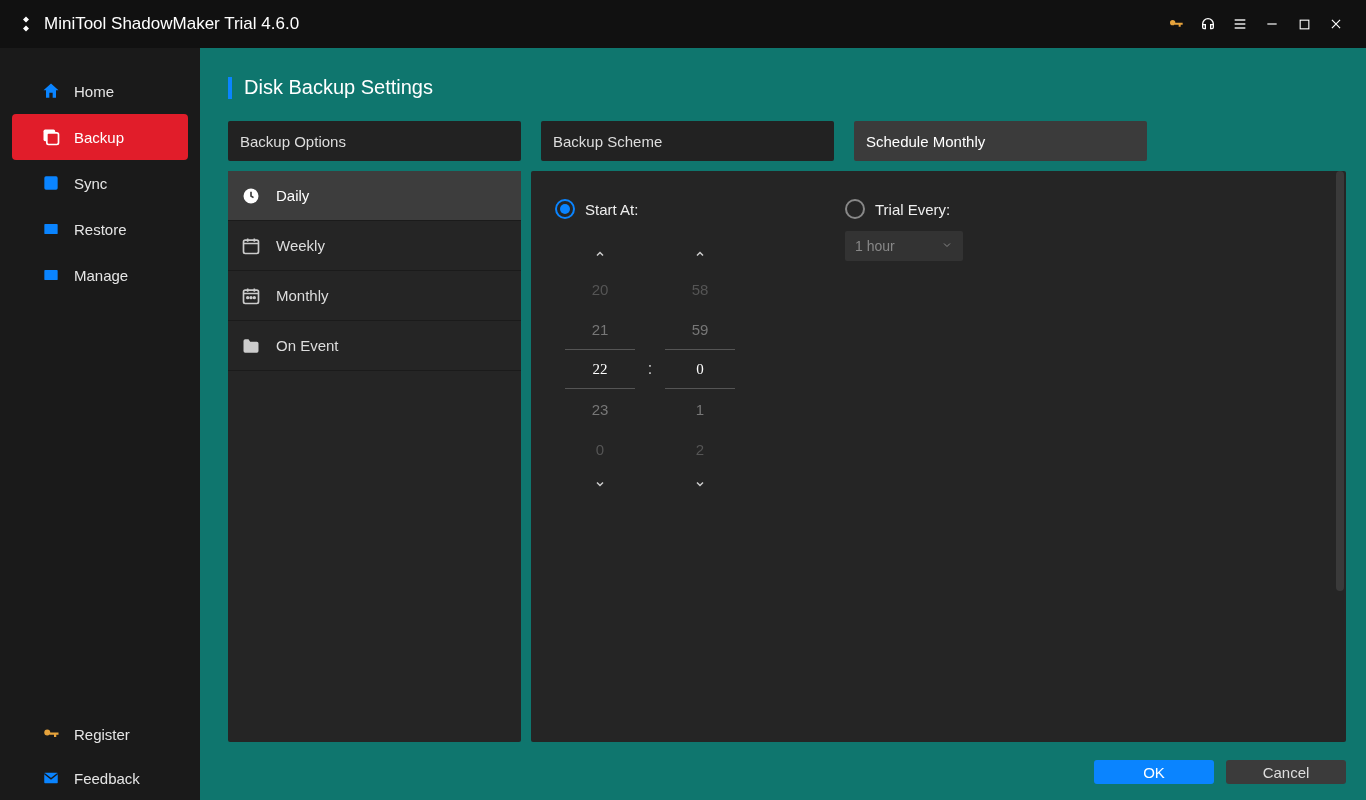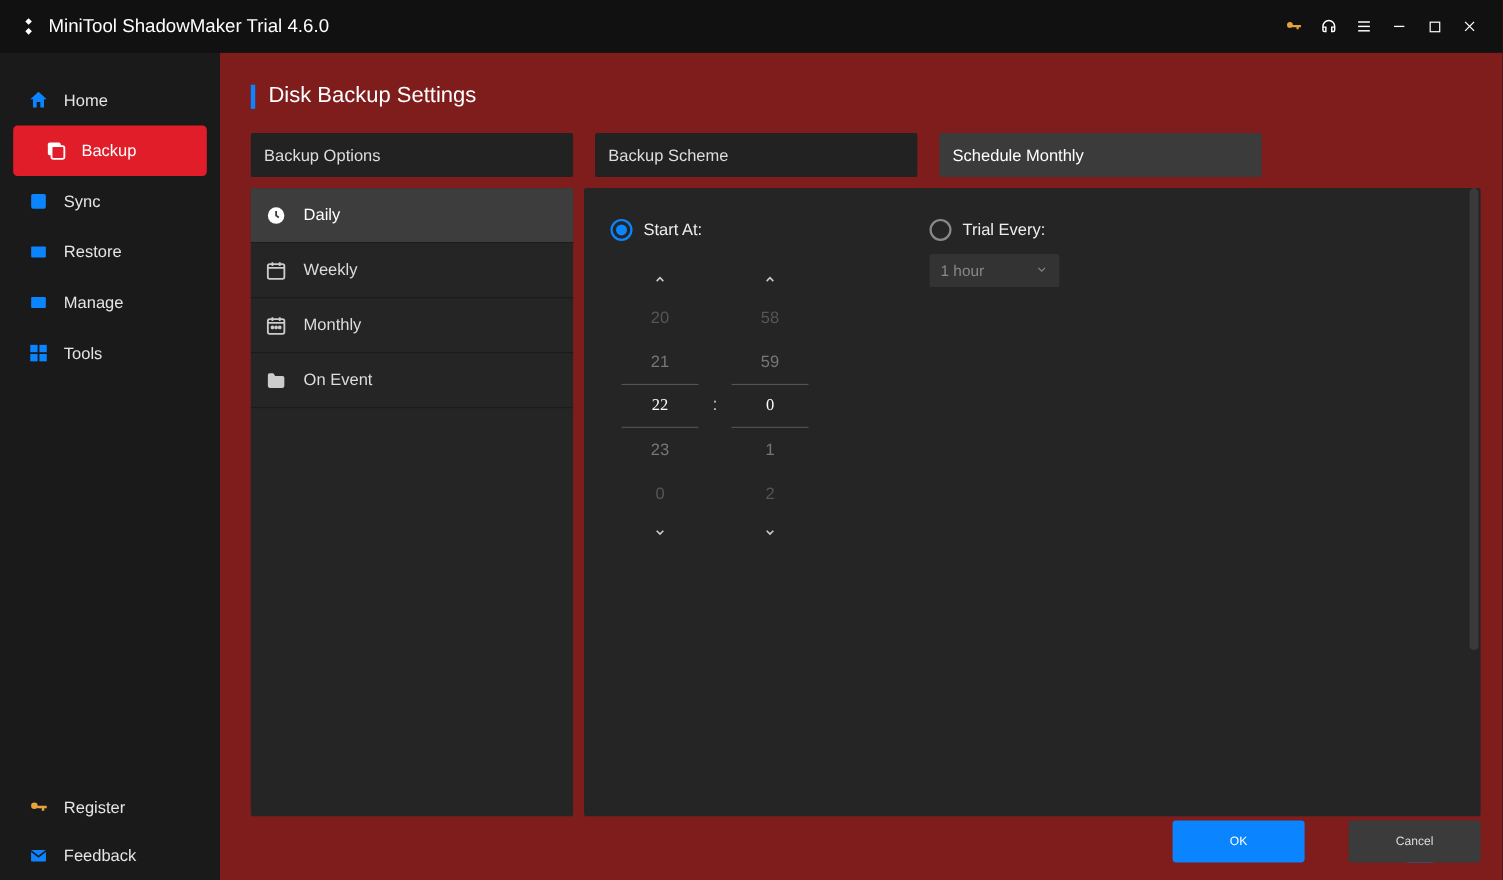--- a/index.html
+++ b/index.html
@@ -8,26 +8,26 @@
 .titlebar { height: 48px; background: #111; display: flex; align-items: center; padding: 0 16px; }
 .titlebar .logo { width: 20px; height: 20px; margin-right: 8px; display:flex; align-items:center; justify-content:center; }
 .titlebar .title { color: #fff; font-size: 17px; font-weight: 500; }
 .titlebar .spacer { flex: 1; }
 .titlebar .tbicon { width: 28px; height: 28px; display:flex; align-items:center; justify-content:center; cursor:pointer; margin-left: 4px; color:#fff; }
 .titlebar .tbicon.key { color: #e6a33c; }
 
 .body { display:flex; height: 752px; }
 .sidebar { width: 200px; background: #1a1a1a; display:flex; flex-direction:column; padding-top: 20px; }
 .sidebar .sgroup { flex:1; }
-.sidebar .sitem { height: 46px; display:flex; align-items:center; padding-left: 24px; cursor:pointer; color:#e5e5e5; font-size:15px; }
+.sidebar .sitem { height: 46px; display:flex; align-items:center; padding-left: 40px; cursor:pointer; color:#e5e5e5; font-size:15px; }
 .sidebar .sitem .sicon { width:22px; height:22px; margin-right: 12px; display:flex; align-items:center; justify-content:center; }
 .sidebar .sitem.active { background: #e11d2a; border-radius: 4px; margin: 0 12px; padding-left: 28px; color:#fff; }
 .sidebar .sitem.bottom { height: 44px; }
 
-.main { flex:1; background: #7f1d1d; display:flex; flex-direction:column; padding: 28px 20px 16px 28px; position:relative; }
+.main { flex:1; background: #0f766e; display:flex; flex-direction:column; padding: 28px 20px 16px 28px; position:relative; }
 .page-title-row { display:flex; align-items:center; margin-bottom: 22px; }
 .page-title-row .accent { width:4px; height:22px; background:#0a84ff; margin-right: 12px; }
 .page-title { color:#fff; font-size:20px; font-weight:400; }
 
 .tabs { display:flex; gap:20px; margin-bottom: 10px; }
 .tab { flex: 0 0 293px; height: 40px; background:#222; display:flex; align-items:center; padding-left:12px; font-size:15px; color:#ddd; cursor:pointer; border-radius:2px; }
 .tab.active { background:#3b3b3b; color:#fff; }
 
 .content-row { display:flex; gap:10px; flex:1; }
 .left-col { width:293px; background:#252525; border-radius:2px; }
@@ -55,21 +55,21 @@
 .interval-select { margin-top: 12px; width: 118px; height: 30px; background:#333; display:flex; align-items:center; justify-content:space-between; padding: 0 10px; color:#888; font-size:14px; cursor:pointer; border-radius:2px; }
 
 .scrollbar { position:absolute; right:2px; top:0; width:8px; height:420px; background:#3a3a3a; border-radius:4px; }
 
 .footer { display:flex; align-items:center; justify-content:flex-end; gap:16px; padding-top: 20px; }
 .toggle-wrap { display:flex; align-items:center; gap:10px; margin-right:4px; }
 .toggle { width:44px; height:22px; background:#0a84ff; border-radius:11px; position:relative; cursor:pointer; }
 .toggle::after { content:""; position:absolute; width:16px; height:16px; background:#fff; border-radius:50%; right:3px; top:3px; }
 .toggle-label { font-size:14px; color:#ddd; }
 .btn-row { display:flex; gap:12px; }
-.btn { width:120px; height:38px; border:none; border-radius:3px; font-size:11px; cursor:pointer;margin-left:28px; }
+.btn { width:120px; height:24px; border:none; border-radius:3px; font-size:15px; cursor:pointer; }
 .btn.primary { background:#0a84ff; color:#fff; }
 .btn.secondary { background:#3b3b3b; color:#ddd; }
 </style>
 </head>
 <body>
 
 <div class="titlebar">
   <span class="logo">
     <svg width="18" height="18" viewBox="0 0 24 24" fill="none">
         <path d="M12 2l4 4-4 4-4-4 4-4zm0 20l-4-4 4-4 4 4-4 4z" fill="#fff"></path>
@@ -147,31 +147,20 @@
           </span>
         <span>Restore</span>
       </div>
       <div class="sitem">
         <span class="sicon">
             <svg width="20" height="20" viewBox="0 0 24 24" fill="#0a84ff">
               <rect x="4" y="6" width="16" height="12" rx="1"></rect>
             </svg>
           </span>
         <span>Manage</span>
-      </div>
-      <div class="sitem">
-        <span class="sicon">
-            <svg width="20" height="20" viewBox="0 0 24 24" fill="#0a84ff">
-              <rect x="3" y="3" width="8" height="8"></rect>
-              <rect x="13" y="3" width="8" height="8"></rect>
-              <rect x="3" y="13" width="8" height="8"></rect>
-              <rect x="13" y="13" width="8" height="8"></rect>
-            </svg>
-          </span>
-        <span>Tools</span>
       </div>
     </div>
     <div>
       <div class="sitem bottom">
         <span class="sicon">
             <svg width="18" height="18" viewBox="0 0 24 24" fill="#e6a33c">
               <path d="M7 14a4 4 0 110-8 4 4 0 010 8zm3.5-4H22v3h-3v3h-3v-3h-5.5"></path>
             </svg>
           </span>
         <span>Register</span>

